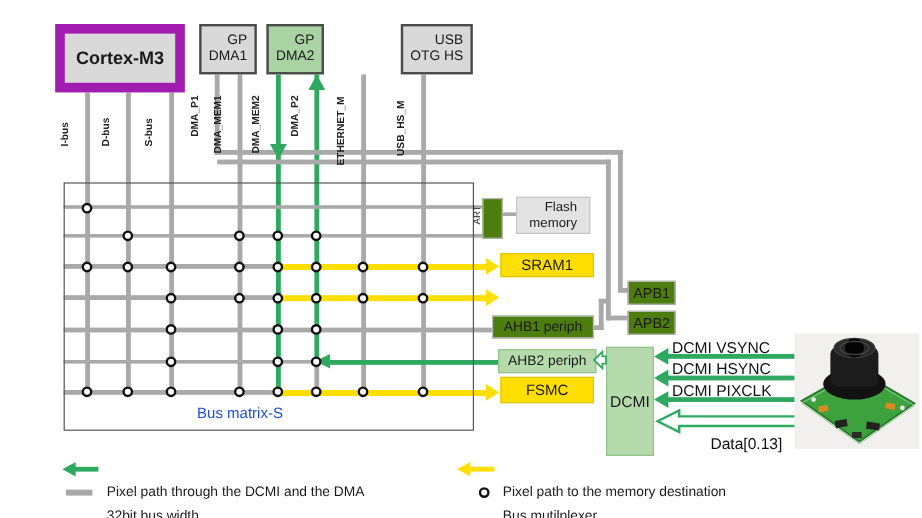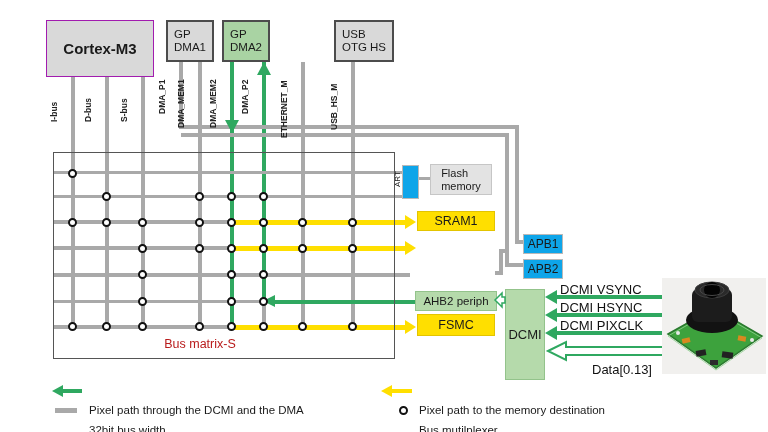--- a/index.html
+++ b/index.html
@@ -1,22 +1,22 @@
 <!DOCTYPE html>
 <html><head>
 <meta charset="utf-8">
 <style>
   html,body{margin:0;padding:0;}
   body{font-family:"Liberation Sans",sans-serif;background:#fff;}
   #canvas{position:relative;width:768px;height:432px;background:#fff;overflow:hidden;}
   .abs{position:absolute;}
   .box{position:absolute;display:flex;align-items:center;justify-content:center;
-       text-align:left;color:#1a1a1a;box-sizing:border-box;}
+       text-align:right;color:#1a1a1a;box-sizing:border-box;}
   .topbox{background:#d9d9d9;border:2px solid #4c4c4c;font-size:11.5px;line-height:1.12;}
-  .graybox{background:#0ea5e9;border:1px solid #b9b9b9;font-size:11.5px;}
+  .graybox{background:#4d7c0f;border:1px solid #b9b9b9;font-size:11.5px;}
   .yellowbox{background:#ffdf00;border:1px solid #e3c400;font-size:12.5px;}
   .greenbox{background:#b5daab;border:1px solid #93c38b;}
   .hline{position:absolute;background:#a9a9a9;}
   .vline{position:absolute;background:#a9a9a9;}
   .gline{background:#2fa860 !important;}
   .yline{background:#ffdf00 !important;}
   .mux{position:absolute;width:5px;height:5px;border:2px solid #111;border-radius:50%;background:#fff;z-index:6;}
   .tri{position:absolute;width:0;height:0;z-index:5;}
   .vlabel{position:absolute;font-size:8.5px;font-weight:bold;color:#222;white-space:nowrap;
           transform:rotate(-90deg);transform-origin:0 100%;height:10px;line-height:10px;}
@@ -64,23 +64,23 @@
   <div class="tri" style="left:405px;top:241px;border-top:7px solid transparent;border-bottom:7px solid transparent;border-left:11px solid #ffdf00"></div>
   <div class="hline" style="left:53px;top:273px;width:357px;height:4px"></div>
   <div class="hline" style="left:53px;top:300px;width:362px;height:3px"></div>
   <div class="hline gline" style="left:275px;top:300px;width:140px;height:4px"></div>
   <div class="tri" style="left:263px;top:295px;border-top:6px solid transparent;border-bottom:6px solid transparent;border-right:12px solid #2fa860"></div>
   <div class="hline" style="left:53px;top:325px;width:180px;height:4px"></div>
   <div class="hline yline" style="left:229px;top:325px;width:176px;height:5px"></div>
   <div class="tri" style="left:405px;top:320px;border-top:7px solid transparent;border-bottom:7px solid transparent;border-left:11px solid #ffdf00"></div>
 
   <div class="abs" style="left:53px;top:152px;width:340px;height:205px;border:1px solid #555"></div>
-  <div class="abs" style="left:120px;top:337px;width:160px;text-align:center;font-size:12.5px;color:#b91c1c">Bus matrix-S</div>
-
-  <div class="box" style="left:46px;top:20px;width:108px;height:57px;background:#d9d9d9;border:1px solid #a21caf;font-size:15px;font-weight:bold">
+  <div class="abs" style="left:120px;top:337px;width:160px;text-align:center;font-size:12.5px;color:#1d4ed8">Bus matrix-S</div>
+
+  <div class="box" style="left:46px;top:20px;width:108px;height:57px;background:#d9d9d9;border:8px solid #a21caf;font-size:15px;font-weight:bold">
       <span>Cortex-M3</span>
     </div>
   <div class="box topbox" style="left:166px;top:20px;width:48px;height:42px">
       <span><span>GP</span><br><span>DMA1</span></span>
     </div>
   <div class="box topbox" style="left:222px;top:20px;width:48px;height:42px;background:#a9d3a3">
       <span><span>GP</span><br><span>DMA2</span></span>
     </div>
   <div class="box topbox" style="left:334px;top:20px;width:60px;height:42px">
       <span><span>USB</span><br><span>OTG HS</span></span>
@@ -98,20 +98,23 @@
 
   <div class="box graybox" style="left:402px;top:165px;width:17px;height:34px">
       <span class="vlabel" style="position:static;transform:rotate(-90deg);font-weight:normal;font-size:8px">ART</span>
     </div>
   <div class="hline" style="left:419px;top:177px;width:11px;height:3px"></div>
   <div class="box" style="left:430px;top:164px;width:62px;height:31px;background:#e3e3e3;border:1px solid #c6c6c6;font-size:11px;line-height:1.15">
       <span><span>Flash</span><br><span>memory</span></span>
     </div>
   <div class="box yellowbox" style="left:417px;top:211px;width:78px;height:20px">
       <span>SRAM1</span>
+    </div>
+  <div class="box graybox" style="left:410px;top:263px;width:85px;height:19px">
+      <span>AHB1 periph</span>
     </div>
   <div class="box graybox" style="left:523px;top:234px;width:40px;height:20px;font-size:12px">
       <span>APB1</span>
     </div>
   <div class="box graybox" style="left:523px;top:259px;width:40px;height:20px;font-size:12px">
       <span>APB2</span>
     </div>
   <div class="box greenbox" style="left:415px;top:291px;width:82px;height:20px;font-size:11.5px">
       <span>AHB2 periph</span>
     </div>

